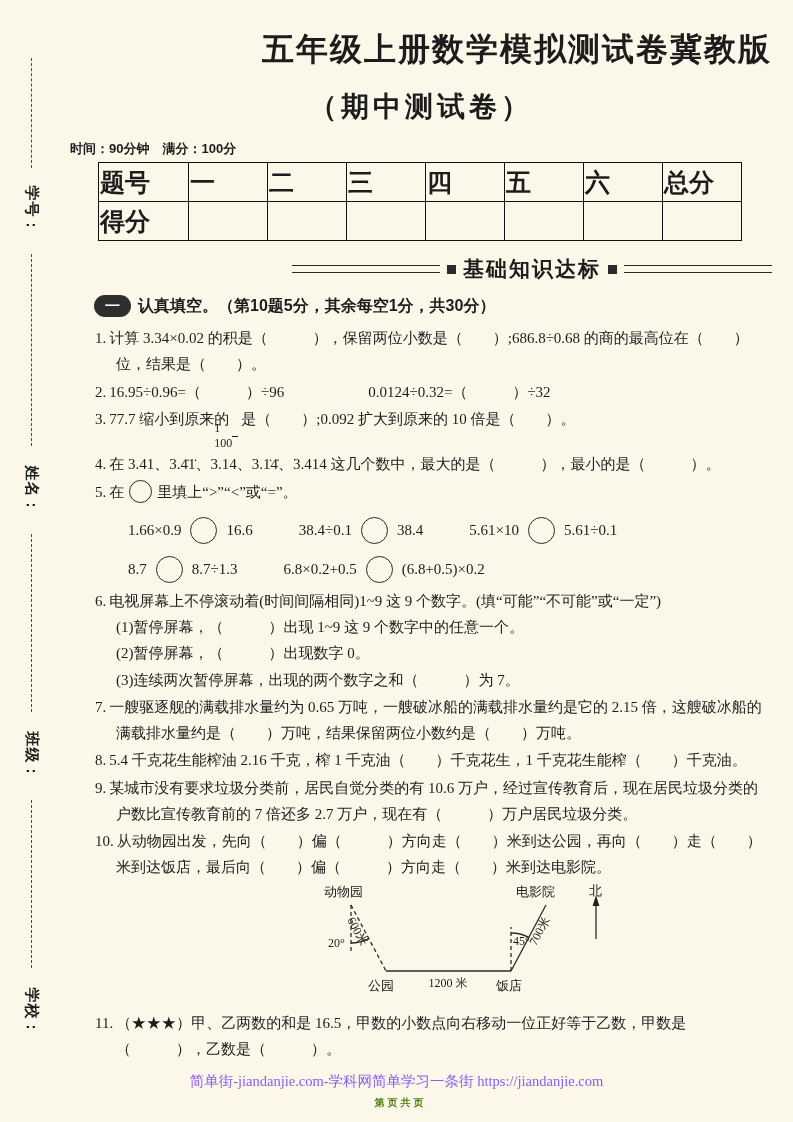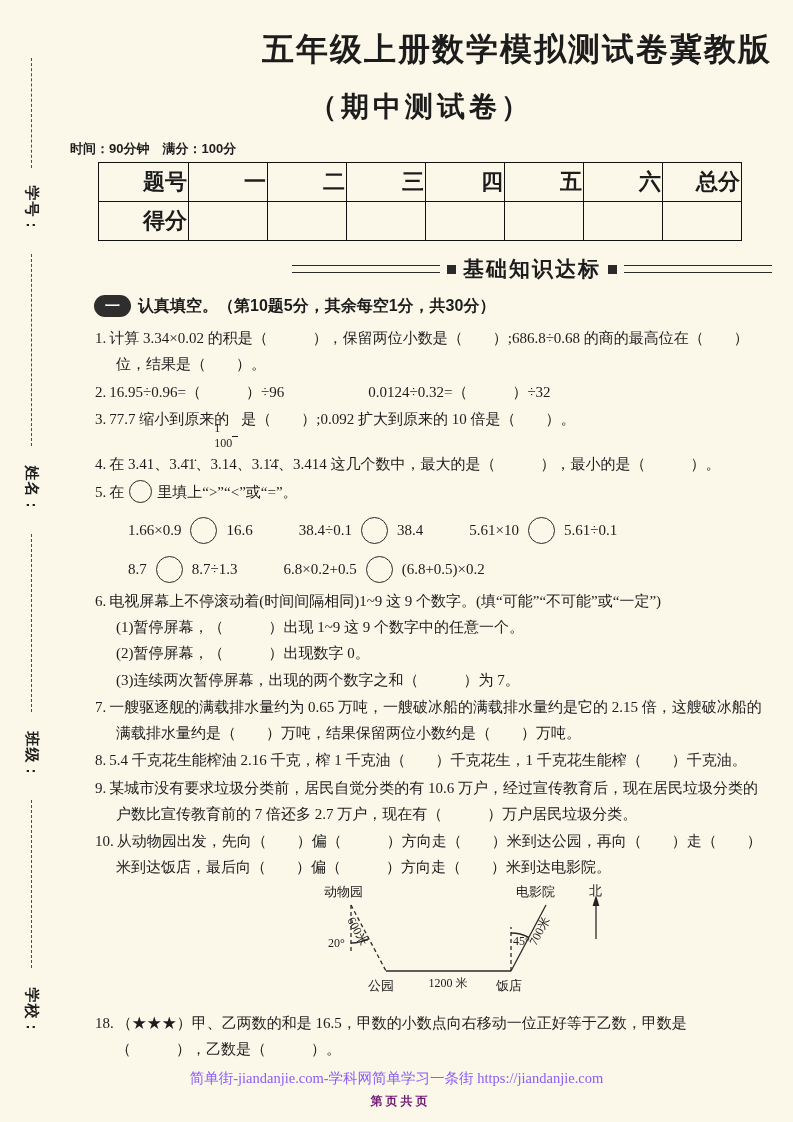--- a/index.html
+++ b/index.html
@@ -11,22 +11,22 @@
   .side-box{position:absolute;left:4px;width:54px;height:66px;display:flex;align-items:center;justify-content:center;}
   .side-box span{transform:rotate(90deg);white-space:nowrap;font-size:15px;font-weight:bold;letter-spacing:1px;}
   .side-line{position:absolute;left:31px;width:0;border-left:1.6px dashed #4a4a4a;}
   
   .content{position:absolute;left:70px;top:12px;width:702px;}
   .title{text-align:right;font-family:"Liberation Sans",sans-serif;font-weight:900;font-size:32px;letter-spacing:2px;margin-top:16px;}
   .subtitle{text-align:center;font-family:"Liberation Sans",sans-serif;font-weight:900;font-size:28px;letter-spacing:4px;margin-top:16px;}
   .meta{font-size:13px;font-weight:bold;margin:14px 14px 4px 0;font-family:"Liberation Sans",sans-serif;}
   
   table.score{border-collapse:collapse;margin-left:28px;table-layout:fixed;}
-  table.score td{border:1.8px solid #111;text-align:right;height:36px;
-    font-family:"Liberation Sans",sans-serif;font-weight:bold;font-size:22px;background:transparent;}
+  table.score td{border:1.8px solid #111;text-align:left;height:36px;
+    font-family:"Liberation Sans",sans-serif;font-weight:bold;font-size:25px;background:transparent;}
   
   .banner{display:flex;align-items:center;justify-content:flex-end;gap:7px;margin-top:14px;}
   .banner-line{width:148px;height:6px;border-top:1.4px solid #2a2a2a;border-bottom:1.4px solid #2a2a2a;}
   .banner-sq{width:9px;height:9px;background:#2a2a2a;}
   .banner-text{font-family:"Liberation Sans",sans-serif;font-weight:900;font-size:21px;letter-spacing:2px;}
   
   .part-head{margin:12px 0 0 24px;display:flex;align-items:center;}
   .badge{display:inline-block;background:#2e2e2e;color:#fff;border-radius:11px;padding:0 11px;
     font-size:15px;font-weight:bold;line-height:22px;margin-right:7px;font-family:"Liberation Sans",sans-serif;}
   .part-title{font-family:"Liberation Sans",sans-serif;font-weight:900;font-size:16px;}
@@ -43,21 +43,21 @@
   .circ.small{display:inline-block;width:21px;height:21px;vertical-align:-6px;margin:0 5px;text-indent:0;}
   .sub{text-indent:0;}
   .diag{text-indent:0;margin:2px 0 0 180px;}
   .diag svg text{font-size:13px;fill:#1c1c1c;font-family:"Liberation Serif","DejaVu Serif",serif;}
   .diag svg text.sm{font-size:12px;}
   .ln{stroke:#2a2a2a;stroke-width:1.3;fill:none;}
   .dash{stroke-dasharray:4 3;}
   
   .foot{position:absolute;left:0;right:0;bottom:12px;text-align:center;}
   .foot .wm{color:#8b5cf6;font-size:14.5px;}
-  .foot .pg{margin-top:5px;font-size:12px;font-weight:bold;letter-spacing:3px;color:#701a75;margin-left:8px;}
+  .foot .pg{margin-top:5px;font-size:10px;font-weight:bold;letter-spacing:3px;color:#4d7c0f;margin-left:8px;}
 </style>
 </head>
 <body>
 
 <div class="side-box" style="top:176px;">
   <span>学号：</span>
 </div>
 <div class="side-line" style="top:254px;height:192px;"></div>
 <div class="side-box" style="top:456px;">
   <span>姓名：</span>
@@ -225,21 +225,21 @@
           <text class="sm" x="32" y="64">20°</text>
           <text class="sm" x="217" y="62">45°</text>
 
           <line class="ln" x1="300" y1="56" x2="300" y2="18"></line>
           <polygon points="300,12 296.6,23 303.4,23" fill="#222"></polygon>
         </svg>
       </div>
     </div>
 
     <div class="q">
-      <span class="qn">18.</span><span>（★★★）</span><span>甲、乙两数的和是 16.5，甲数的小数点向右移动一位正好等于乙数，甲数是（　　　），乙数是（　　　）。</span>
+      <span class="qn">11.</span><span>（★★★）</span><span>甲、乙两数的和是 16.5，甲数的小数点向右移动一位正好等于乙数，甲数是（　　　），乙数是（　　　）。</span>
     </div>
 
   </div>
 </div>
 
 <div class="foot">
   <div class="wm">简单街-jiandanjie.com-学科网简单学习一条街 https://jiandanjie.com</div>
   <div class="pg">第页共页</div>
 </div>
 

